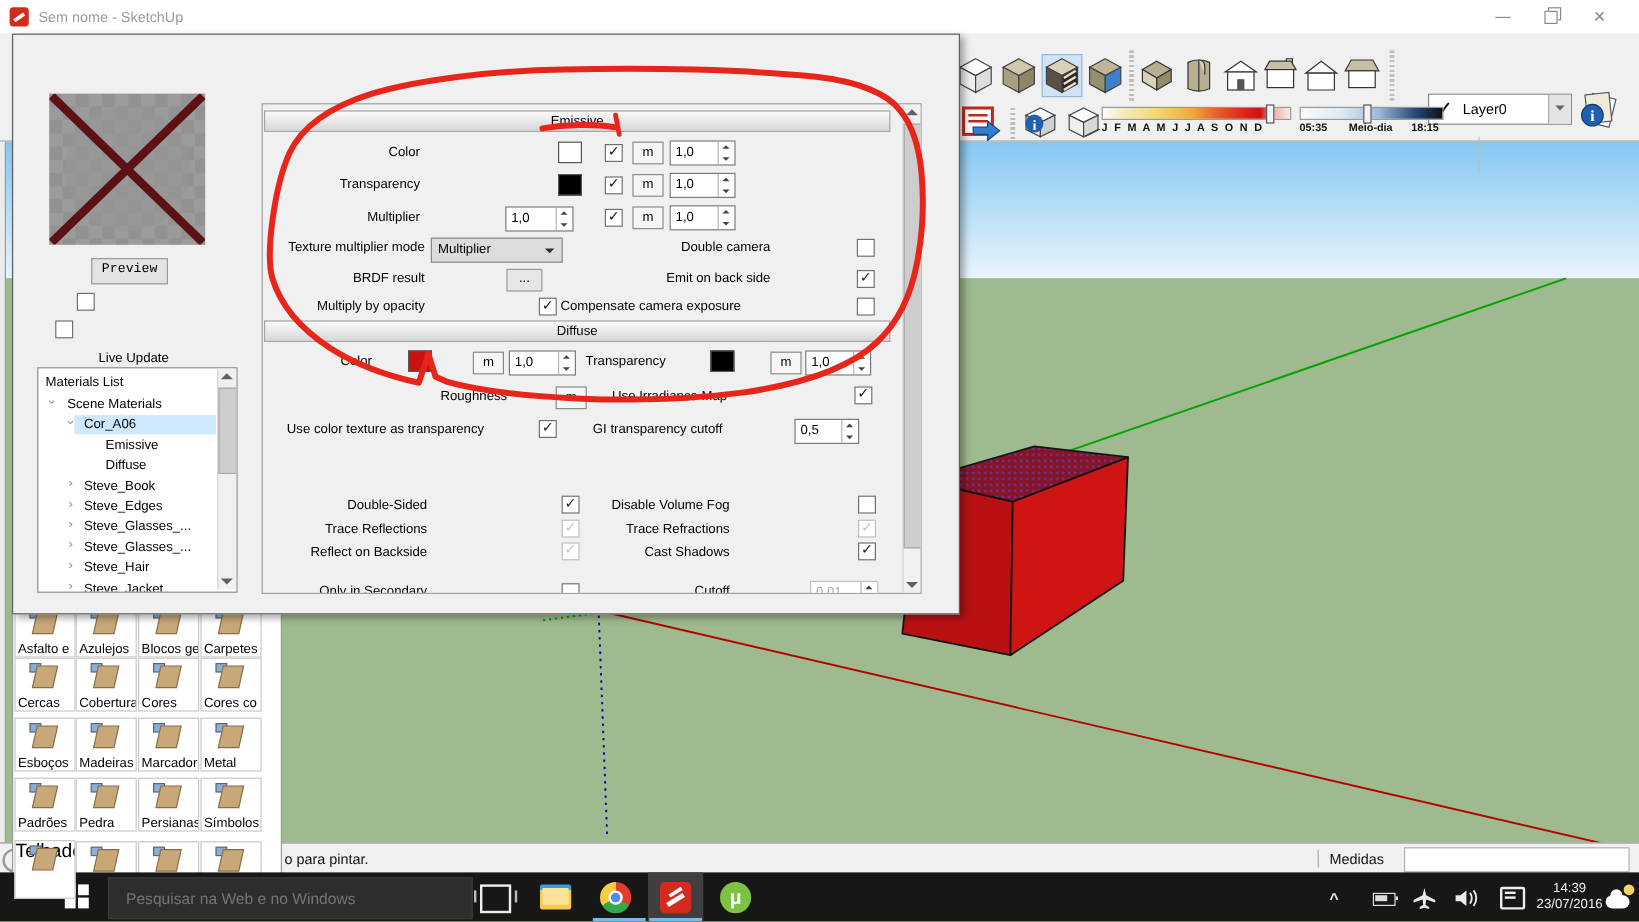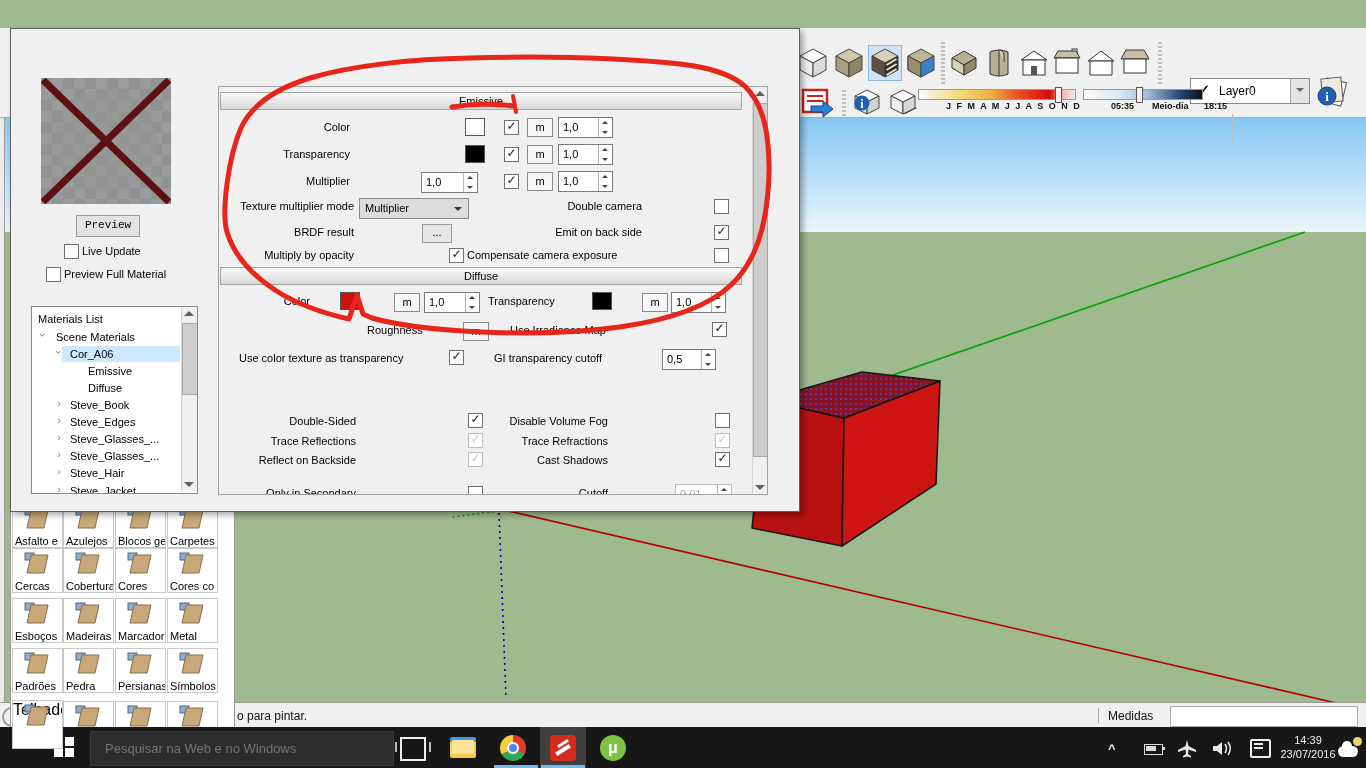--- a/index.html
+++ b/index.html
@@ -24,21 +24,21 @@
   .tbicon{background:#f0f0f0;}
   .tbicon.selected{background:#cfe4f7;outline:1px solid #90b6dc;}
   #row2-divider{left:1232px;top:86px;width:1px;height:29px;background:#bdbdbd;}
   #layer-combo{left:1190px;top:50px;width:118px;height:24px;background:#fff;border:1px solid #8a8a8a;}
   #layer-combo .check{position:absolute;left:8px;top:3px;color:#111;font-size:13px;font-weight:bold;}
   #layer-combo .val{position:absolute;left:28px;top:5px;font-size:12px;color:#000;}
   #layer-combo .drop{position:absolute;right:0;top:0;width:18px;height:100%;background:#e4e4e4;border-left:1px solid #aaa;}
   #layer-combo .drop::after{content:"";position:absolute;left:5px;top:9px;border:4px solid transparent;border-top-color:#666;}
   .slider-bar{height:9px;border:1px solid #9a9a9a;}
   .slider-handle{position:absolute;top:-3px;width:5px;height:14px;background:#f2f2f2;border:1px solid #555;}
-  .slider-labels{position:absolute;font-size:9px;font-weight:bold;color:#111;margin-left:28px;}
+  .slider-labels{position:absolute;font-size:9px;font-weight:bold;color:#111;}
 
   
   #viewport{left:4px;top:117px;width:1362px;height:585px;z-index:1;}
   #left-strip{left:0;top:28px;width:4px;height:674px;background:#ececec;border-right:1px solid #9a9a9a;z-index:2;}
 
   
   #status-bar{left:0;top:702px;width:1366px;height:25px;background:#f0f0f0;border-top:1px solid #999;z-index:10;}
   #status-help{left:2px;top:706px;width:16px;height:16px;border:2px solid #9a9a9a;border-radius:50%;}
   #status-msg{left:237px;top:6px;font-size:12px;color:#111;position:absolute;}
   #medidas-sep{left:1098px;top:5px;width:1px;height:15px;background:#aaa;position:absolute;}
@@ -94,21 +94,21 @@
 
   
   #preview-box{position:absolute;left:30px;top:49px;width:130px;height:126px;background:
       repeating-conic-gradient(#9b9b9b 0 25%, #929292 0 50%) 0 0/22px 22px;overflow:hidden;}
   #preview-box .sphere{position:absolute;left:13px;top:11px;width:104px;height:104px;border-radius:50%;background:rgba(150,150,150,.55);}
   #preview-btn{position:absolute;left:65px;top:186px;width:62px;height:20px;background:#e3e3e3;border:1px solid #9a9a9a;font-size:11px;text-align:center;line-height:19px;color:#000;font-family:Liberation Mono, monospace;}
   .cb{position:absolute;width:13px;height:13px;background:#fff;border:1px solid #707070;font-size:12px;line-height:12px;text-align:center;color:#222;}
   .cb.checked::after{content:"✓";position:absolute;left:0px;top:-1px;width:13px;}
   .cb.grayed{border-color:#bcbcbc;}
   .cb.grayed::after{color:#c4c4c4;}
-  .cklabel{position:absolute;font-size:11px;color:#000;}
+  .cklabel{position:absolute;font-size:11px;color:#000;margin-top:48px;}
 
   
   #mat-list{position:absolute;left:20px;top:277px;width:165px;height:186px;background:#fff;border:1px solid #8a8a8a;overflow:hidden;}
   .tree-item{position:absolute;left:0;font-size:11px;color:#000;height:16px;line-height:16px;white-space:nowrap;}
   .chev{position:absolute;color:#8a8a8a;font-size:11px;width:10px;text-align:center;}
   .chev.open{transform:rotate(90deg);}
   .chev::after{content:"›";}
   .tree-sel{position:absolute;left:30px;width:118px;height:16px;background:#cde8ff;}
   .vscroll{position:absolute;top:0;right:0;width:15px;background:#f0f0f0;border-left:1px solid #d5d5d5;}
   .vs-arrow{position:absolute;left:2px;width:0;height:0;border:5px solid transparent;}
@@ -159,20 +159,27 @@
     <line x1="500" y1="393" x2="1301" y2="115" stroke-width="1.6" stroke="#00a400"></line>
     <line x1="500" y1="393" x2="448" y2="400" stroke-width="1.6" stroke-dasharray="2,3" stroke="#00a400"></line>
     <line x1="495" y1="396" x2="502" y2="581" stroke-width="1.6" stroke-dasharray="2,4" stroke="#0000b4"></line>
     <line x1="500" y1="393" x2="1345" y2="589" stroke-width="1.6" stroke="#b40000"></line>
     <polygon points="761,283 840,301 838,429 748,411" stroke="#151515" stroke-width="1.5" stroke-linejoin="round" fill="#b91111"></polygon>
     <polygon points="840,301 936,264 932,367 838,429" stroke="#151515" stroke-width="1.5" stroke-linejoin="round" fill="#cf1414"></polygon>
     <polygon points="761,283 858,255 936,264 840,301" stroke="#151515" stroke-width="1.5" stroke-linejoin="round" fill="url(#seldots)"></polygon>
   </svg>
   <div id="left-strip" class="abs"></div>
 
+  <div id="titlebar" class="abs">
+    <div id="app-icon" class="abs"></div>
+    <div id="win-title" class="abs">Sem nome - SketchUp</div>
+    <div id="btn-min" class="abs winbtn" style="left:1236px"></div>
+    <div id="btn-restore" class="abs winbtn" style="left:1276px"></div>
+    <div id="btn-close" class="abs winbtn" style="left:1316px"></div>
+  </div>
 
   <div id="top-chrome" class="abs">
     <div class="abs grip" style="left:790px;top:14px;height:42px"></div>
 
     <svg class="abs tbicon" style="left:797px;top:18px" width="32" height="34">
         <polygon points="16,3 29,10 16,17 3,10" fill="#fdfdfd" stroke="#444"></polygon>
         <polygon points="3,10 16,17 16,31 3,24" fill="#eee" stroke="#444"></polygon>
         <polygon points="29,10 16,17 16,31 29,24" fill="#ddd" stroke="#444"></polygon>
       </svg>
     <svg class="abs tbicon" style="left:833px;top:18px" width="32" height="34">

